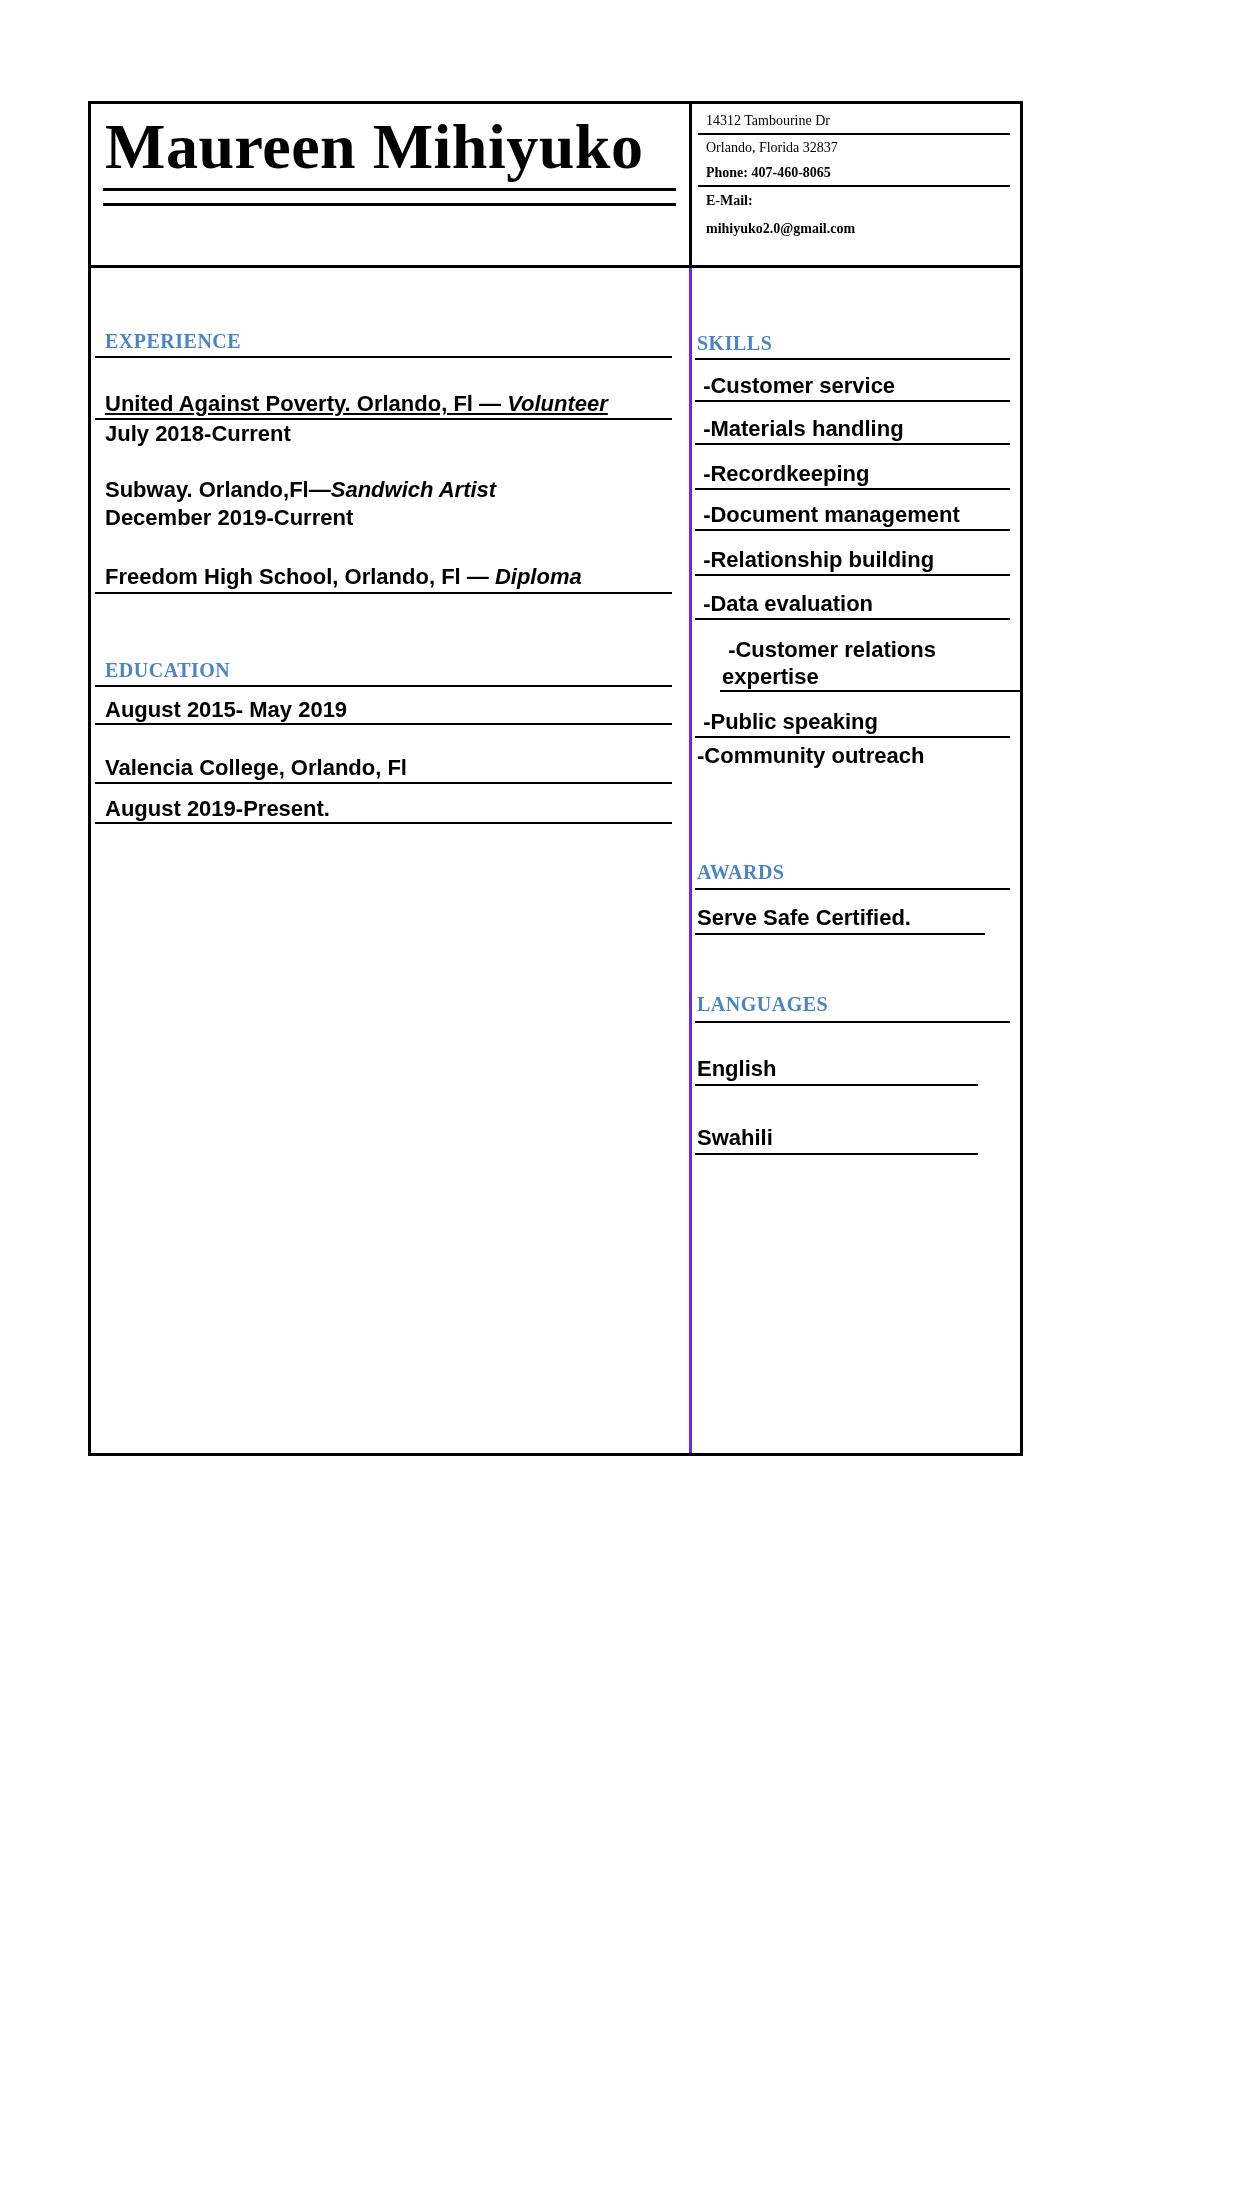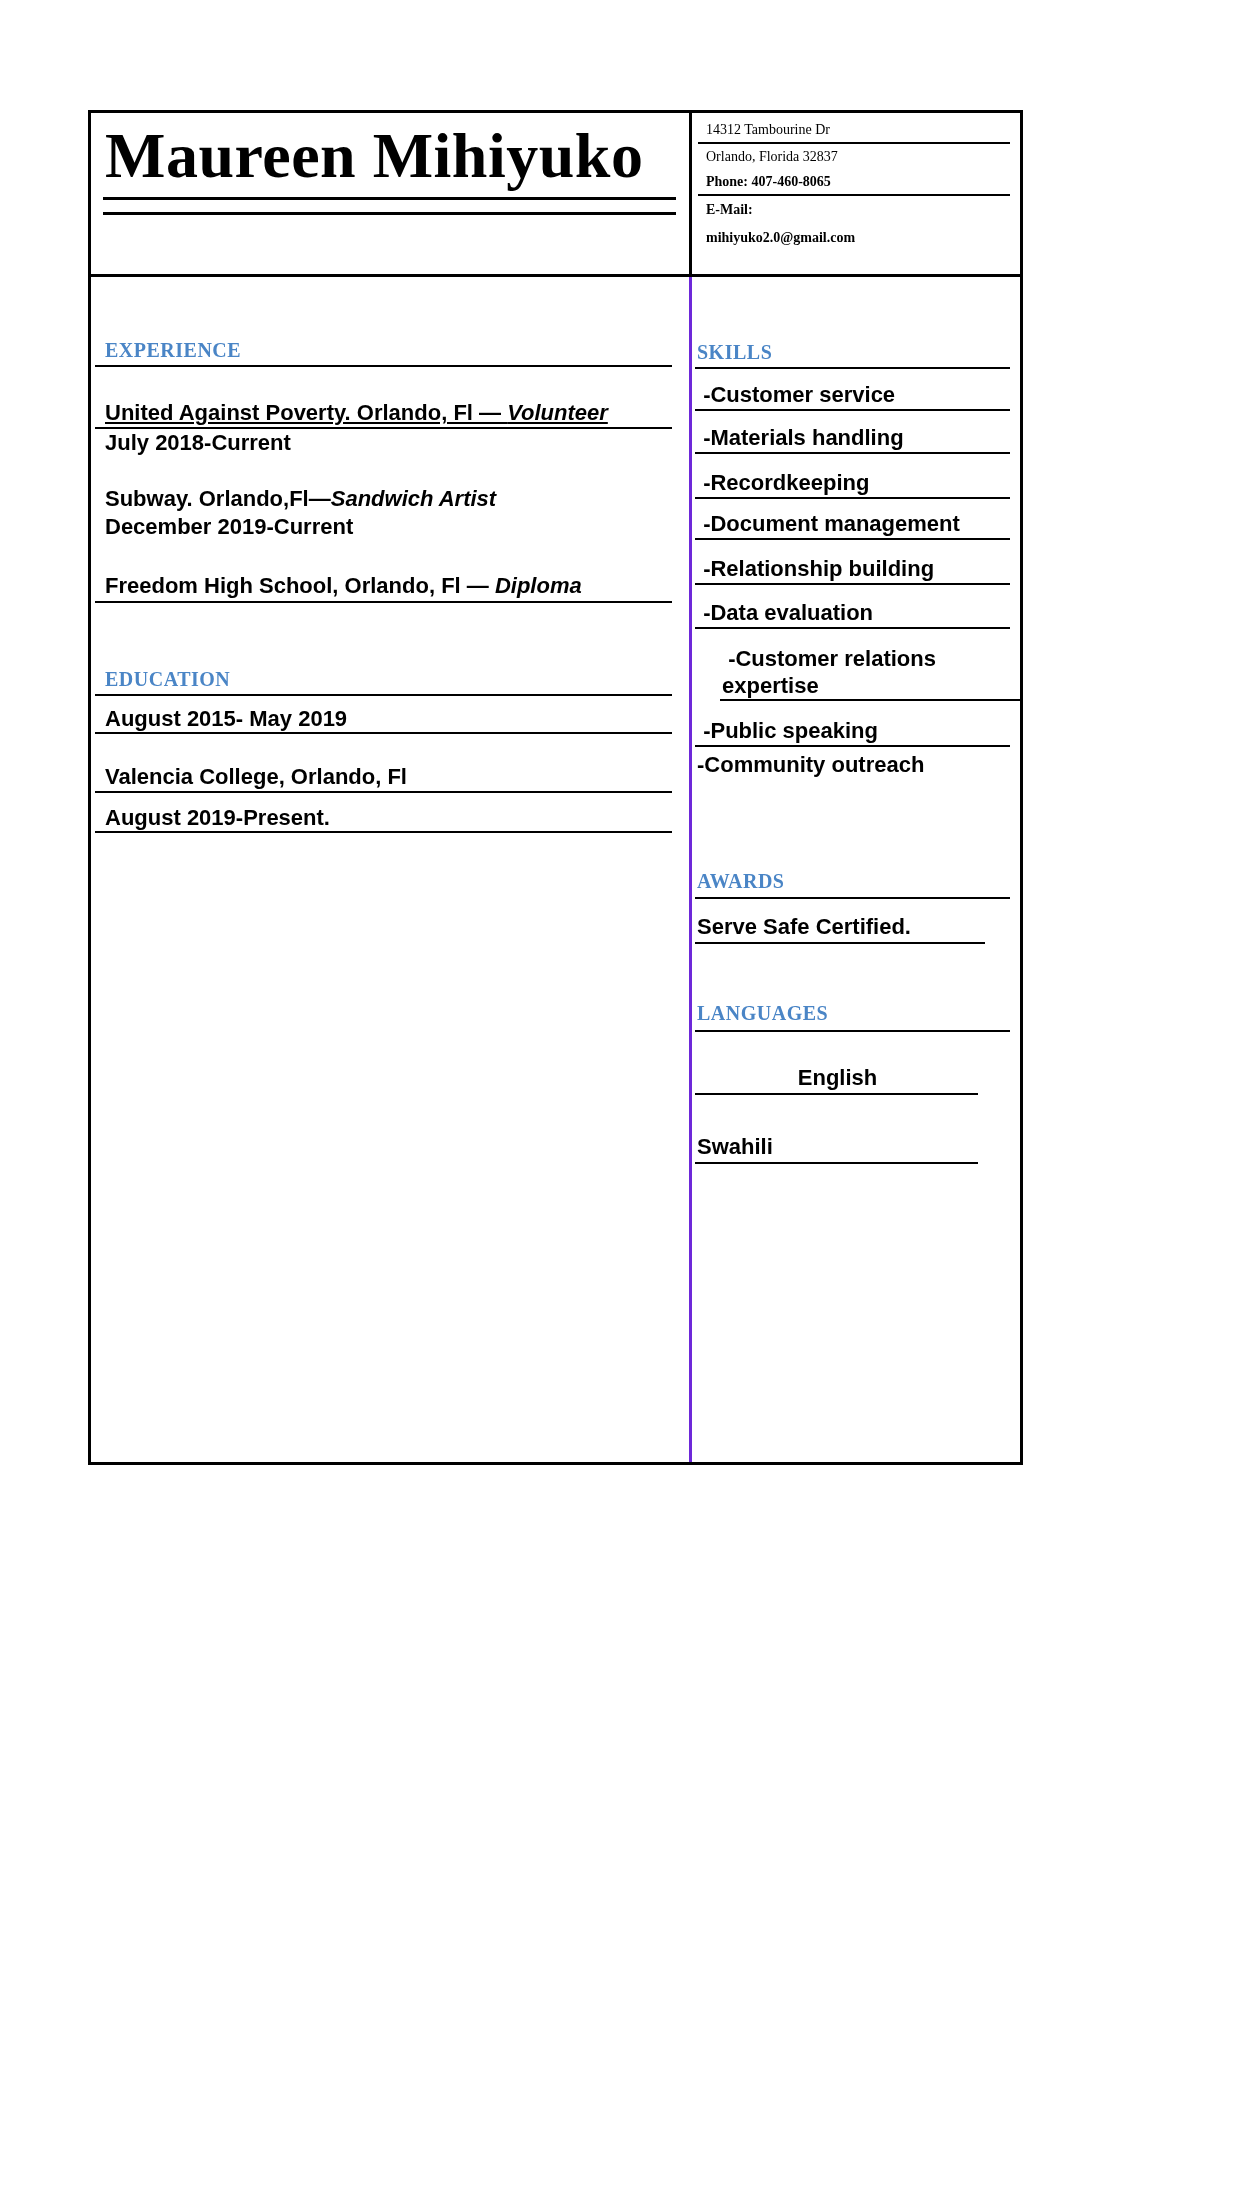--- a/index.html
+++ b/index.html
@@ -3,21 +3,21 @@
 <meta charset="utf-8">
 <title>Resume</title>
 <style>
   * { margin:0; padding:0; box-sizing:border-box; }
   html,body { background:#ffffff; }
   body {
     width:1242px; height:2208px; position:relative;
     font-family:"Liberation Sans", sans-serif; color:#000;
   }
   .resume-table {
-    position:absolute; left:88px; top:110px; width:935px; height:1355px;
+    position:absolute; left:88px; top:101px; width:935px; height:1355px;
     border:3px solid #000; display:flex; flex-direction:column; background:#fff;
   }
   .header-row { display:flex; height:164px; border-bottom:3px solid #000; }
   .header-left { width:601px; border-right:3px solid #000; overflow:hidden; }
   .header-right { flex:1; overflow:hidden; }
   .body-row { display:flex; flex:1; }
   .body-left { width:601px; border-right:3px solid #6d28d9; overflow:hidden; }
   .body-right { flex:1; overflow:hidden; }
 
   
@@ -74,21 +74,21 @@
   .s3 { margin-top:11px; line-height:28px; }
   .s4 { margin-top:15px; line-height:28px; }
   .s5 { margin-top:14px; line-height:28px; }
   .s6 { margin-top:16px; line-height:27px;margin-left:28px; }
   .s7 { margin-top:16px; line-height:28px; }
   .s8 { margin-top:14px; line-height:27px; }
   .s9 { margin-top:4px;  line-height:28px; }
   .rh-awards { margin-top:88px; line-height:28px; }
   .aw0 { margin-top:13px; line-height:30px; width:290px; }
   .rh-langs { margin-top:54px; line-height:30px; }
-  .lg0 { margin-top:31px; line-height:30px; width:283px;text-align:center; }
+  .lg0 { margin-top:31px; line-height:30px; width:283px; }
   .lg1 { margin-top:37px; line-height:30px; width:283px; }
 </style>
 </head>
 <body>
 
 <div class="resume-table">
 
   <div class="header-row">
     <div class="header-left">
       <div class="name">Maureen Mihiyuko</div>

